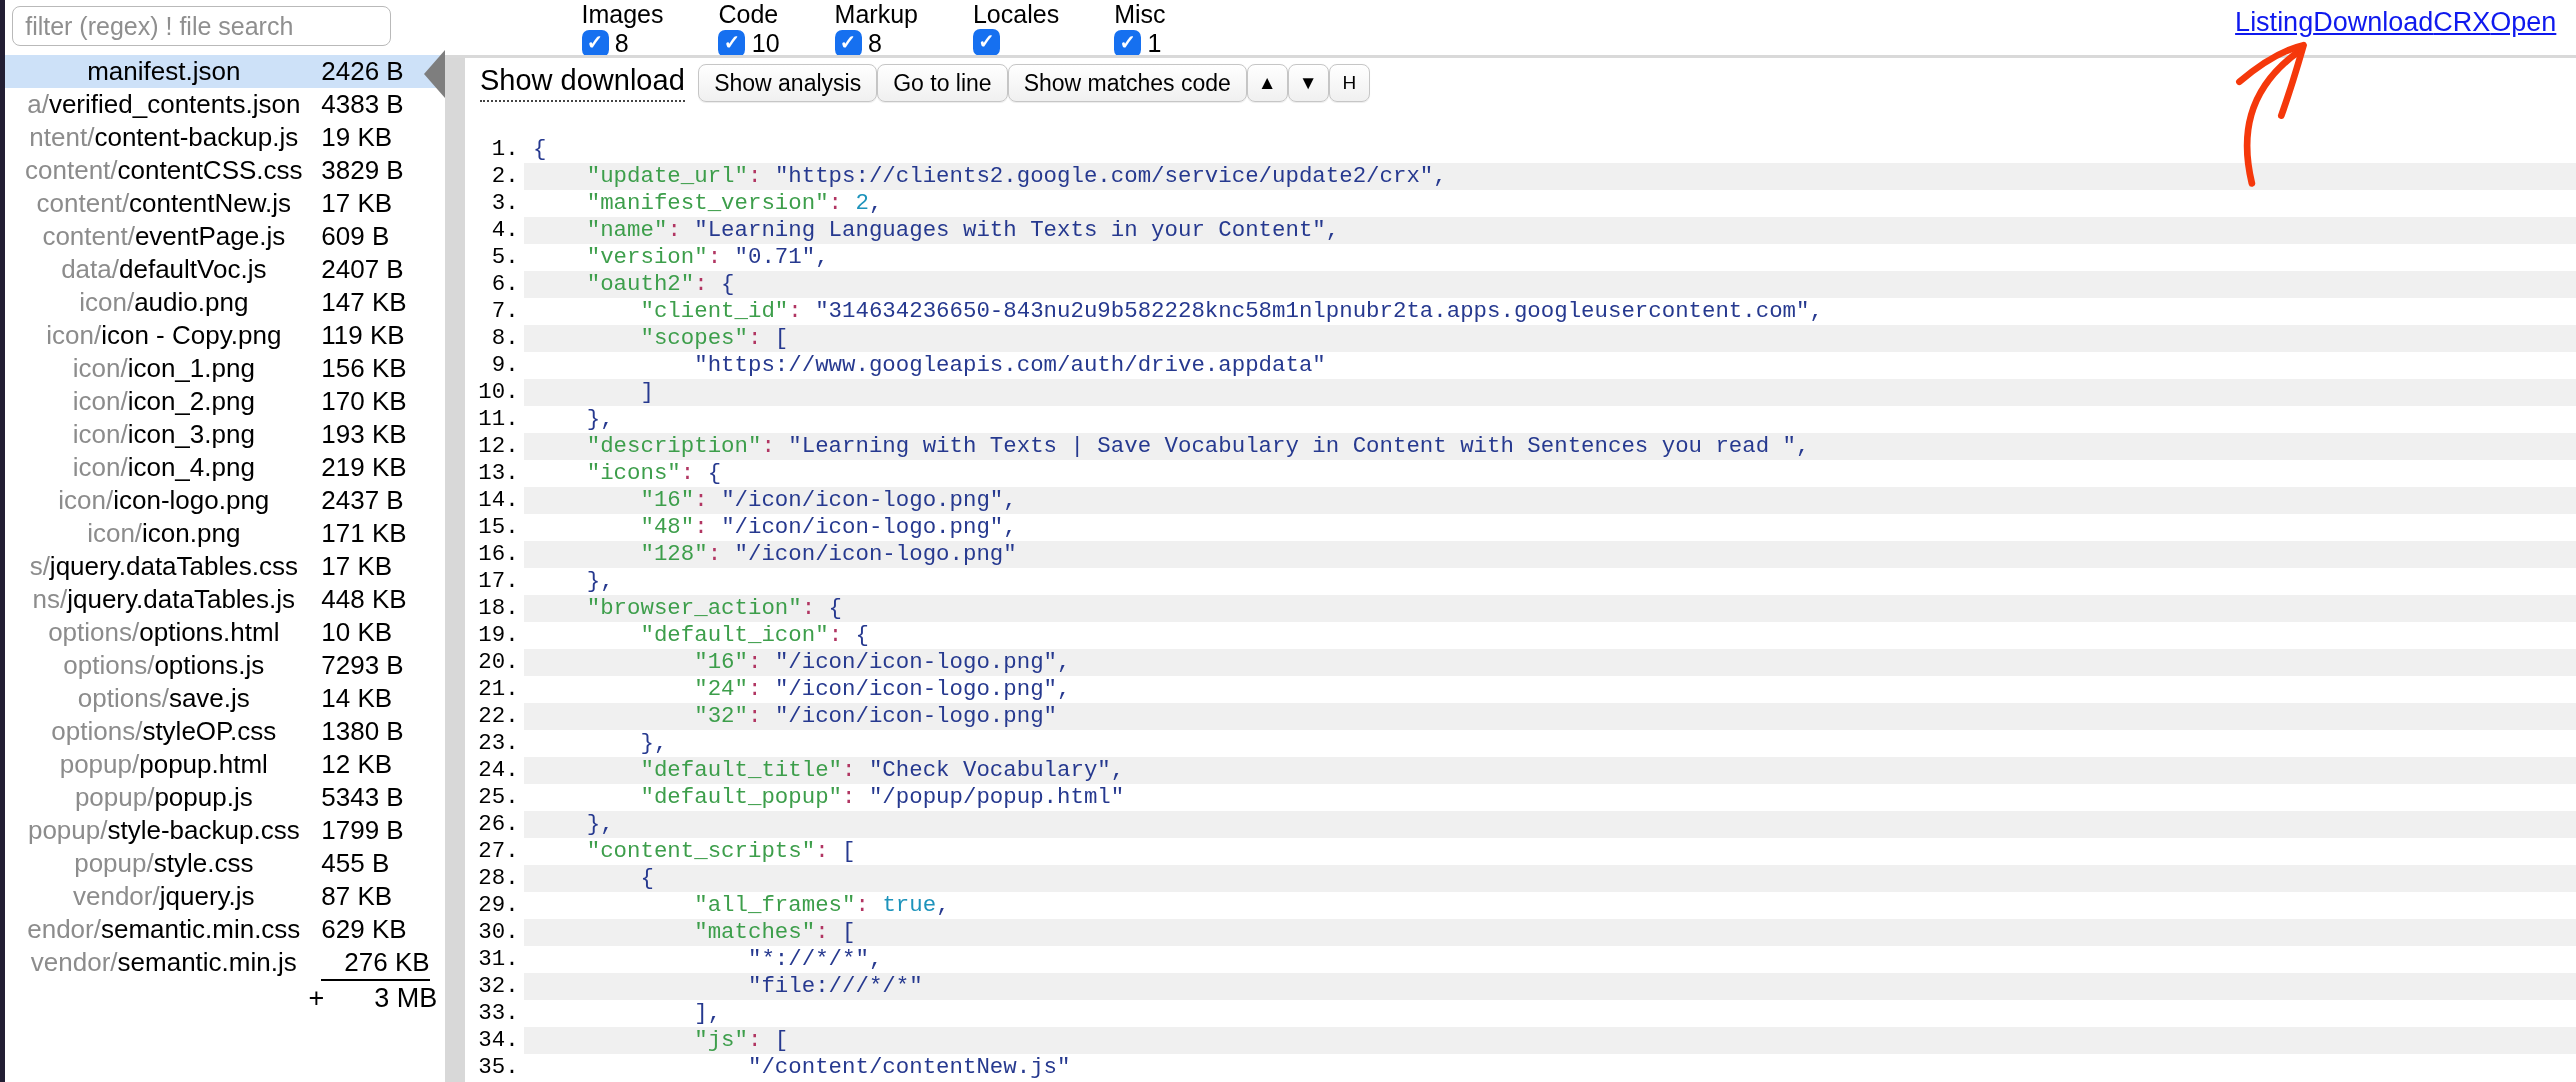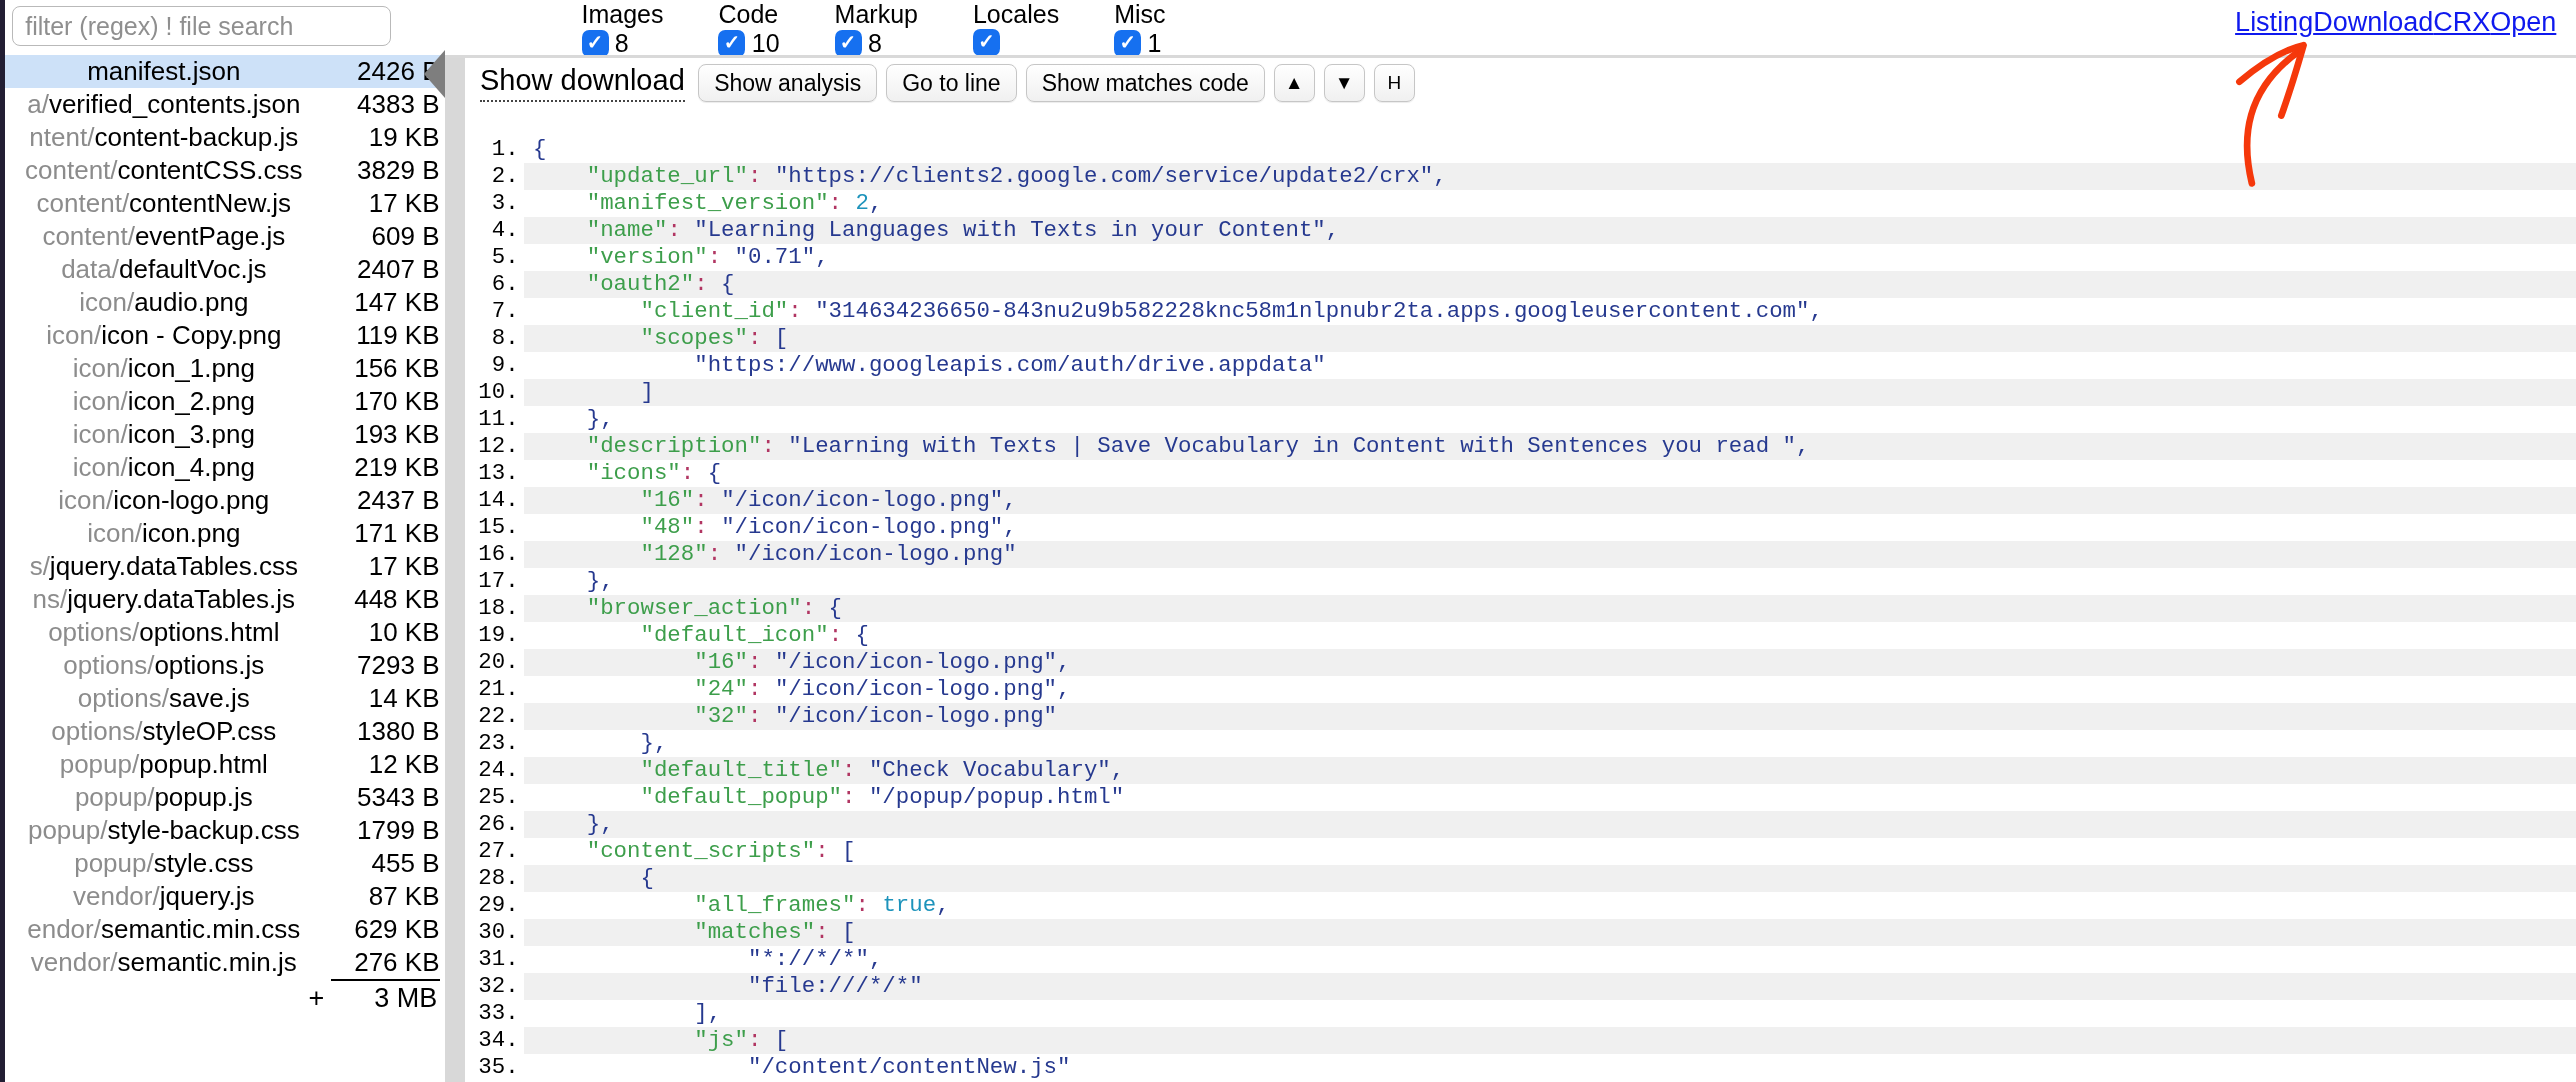--- a/index.html
+++ b/index.html
@@ -29,21 +29,21 @@
 
   
   .sidebar{position:absolute;left:4.5px;top:55px;width:440px;}
   .file-row{display:flex;align-items:center;height:33px;font-size:26px;cursor:default;}
   .file-row.sel{background:var(--sel,#cde1f8);}
   .fpath{width:315px;overflow:hidden;white-space:nowrap;direction:rtl;text-align:center;
     flex:0 0 315px;padding-left:1.8px;}
   .fpath>span{direction:ltr;unicode-bidi:embed;}
   .fdir{color:#8c8c8c;}
   .fname{color:#000;}
-  .fsize{flex:1;text-align:right;padding-right:5px;white-space:nowrap;}
+  .fsize{flex:1;text-align:left;padding-right:5px;white-space:nowrap;}
   .file-row.summed .fsize-text{border-bottom:2.7px solid #000;padding-left:23px;padding-bottom:1.8px;}
   .total-row{display:flex;justify-content:flex-end;align-items:center;gap:50px;
     height:38px;font-size:27px;padding-right:7.2px;}
 
   
   .scroll-track{position:absolute;left:445px;top:58px;width:19.7px;height:1024px;background:#d8d8d8;}
   .sel-triangle{position:absolute;left:424px;top:50px;width:0;height:0;
     border-right:21.5px solid #7e7e7e;border-top:24px solid transparent;
     border-bottom:24px solid transparent;}
 
@@ -247,21 +247,21 @@
   </div>
 </div>
 
 <div class="scroll-track"></div>
 <div class="sel-triangle"></div>
 <div class="divider"></div>
 
 <main>
   <div class="toolbar">
     <span class="show-toggle">Show download</span>
-    <span id="tbuttons" style="display:flex;gap:9px;">
+    <span id="tbuttons" style="display:flex;gap:0;">
         <button class="tbtn">Show analysis</button>
         <button class="tbtn">Go to line</button>
         <button class="tbtn">Show matches code</button>
         <button class="tbtn glyph">▲</button>
         <button class="tbtn glyph">▼</button>
         <button class="tbtn glyph">H</button>
       </span>
   </div>
   <div class="code" id="code">
       <div class="cl">

